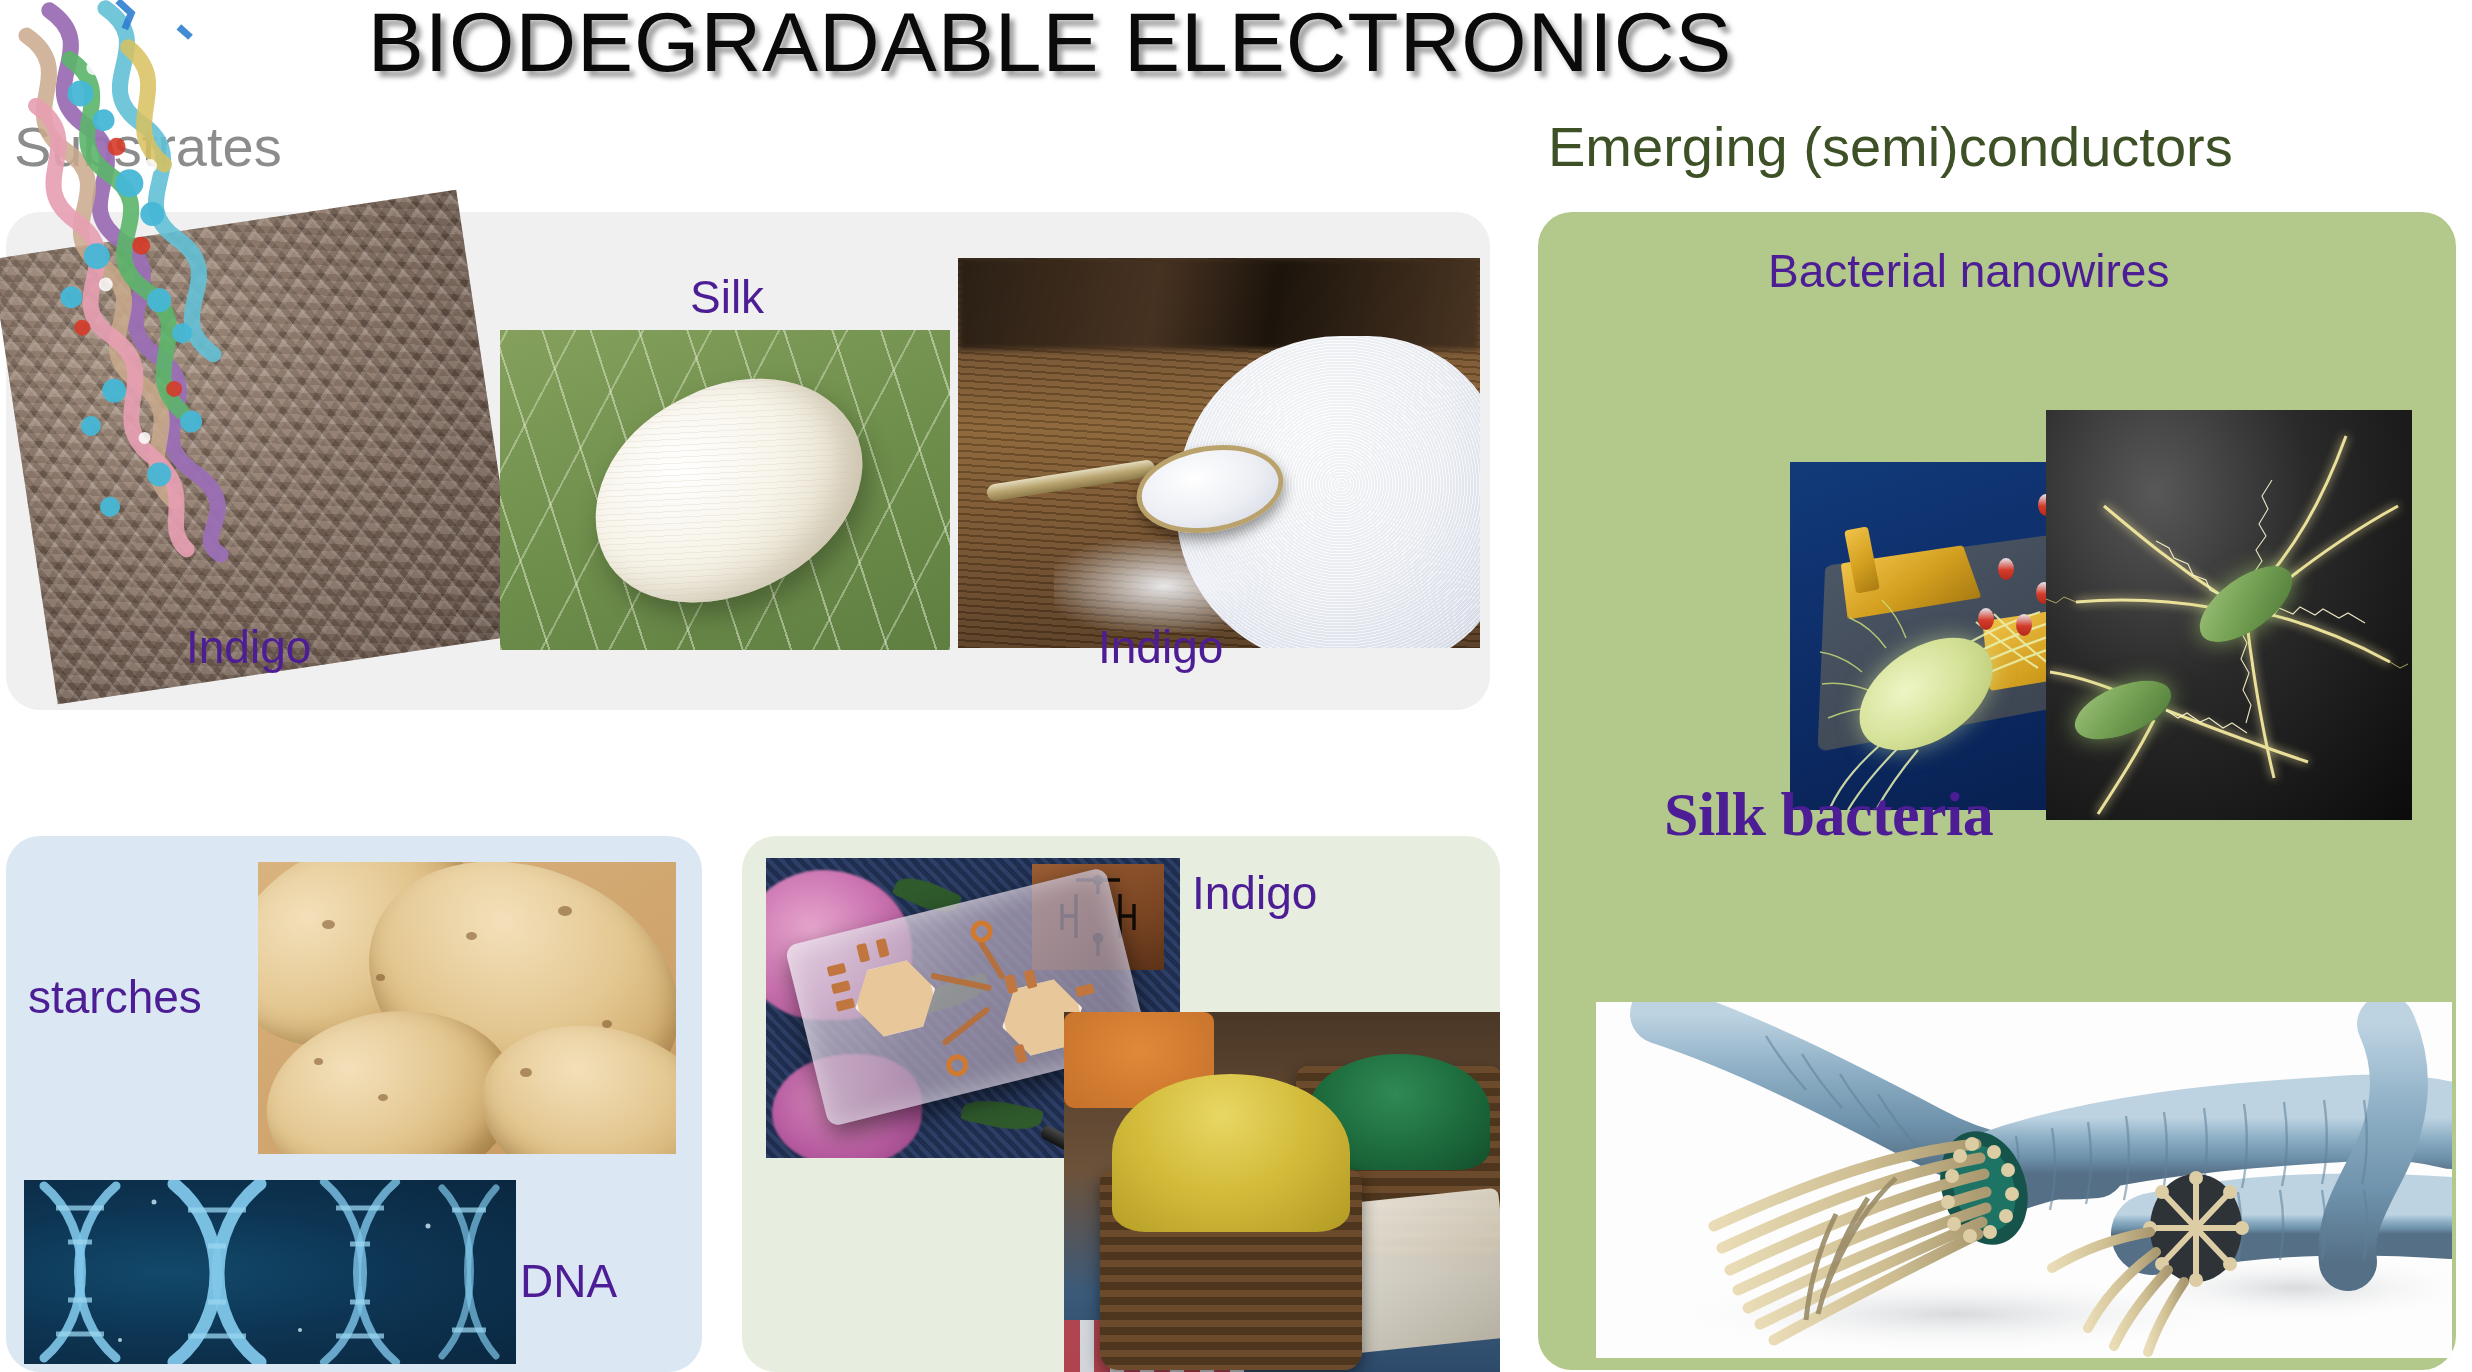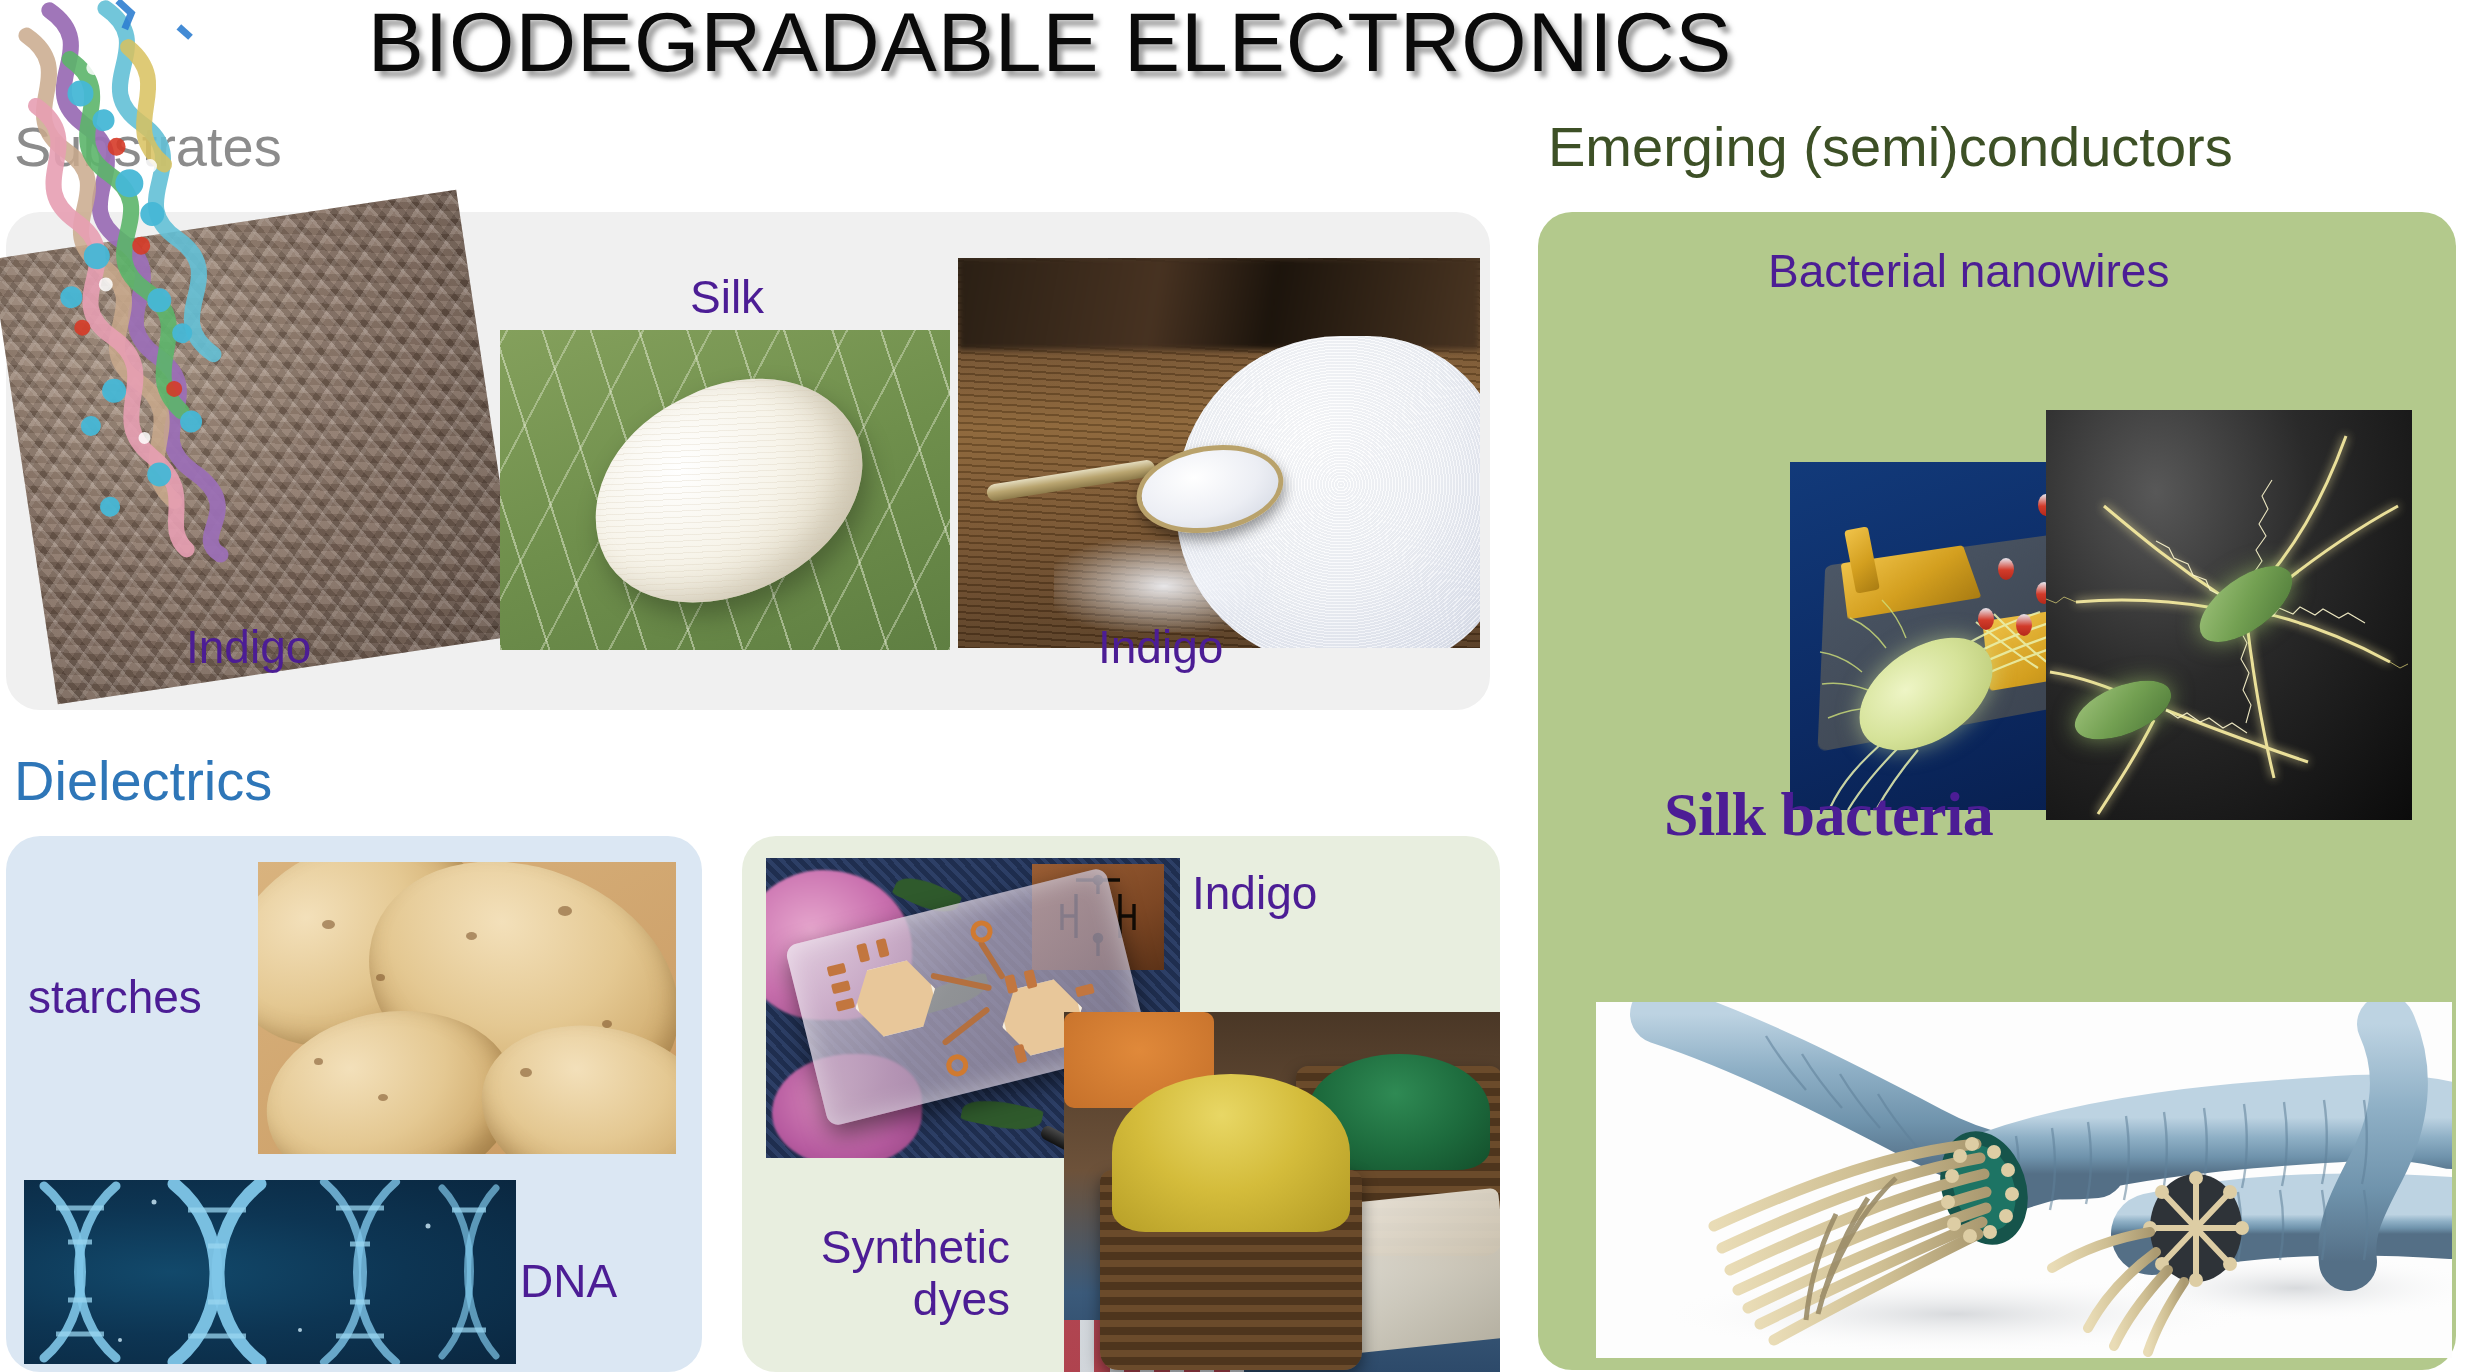--- a/index.html
+++ b/index.html
@@ -233,21 +233,20 @@
 </style>
 </head>
 <body>
 
 <div id="root">
 
   <div class="title">BIODEGRADABLE ELECTRONICS</div>
 
   <div class="sec-head" id="h-substrates">Substrates</div>
   <div class="sec-head" id="h-emerging">Emerging (semi)conductors</div>
-  <div class="sec-head" id="h-dielectrics">Dielectrics</div>
 
   <div class="panel" id="panel-substrates"></div>
 
   <div id="paper-wrap">
     <div id="paper"></div>
   </div>
 
   <div class="img" id="silk">
     <div class="cocoon"></div>
   </div>
@@ -364,24 +363,20 @@
     <div class="orange-b"></div>
     <div class="bowl green-bowl"></div>
     <div class="mound green-mound"></div>
     <div class="cloth"></div>
     <div class="stripe"></div>
     <div class="bowl yellow-bowl"></div>
     <div class="mound yellow-mound"></div>
   </div>
 
   <div class="cap" id="cap-indigo">Indigo</div>
-  <div class="cap" id="cap-syndye">
-    <span>Synthetic</span><br>
-    <span>dyes</span>
-  </div>
 
   <div class="panel" id="panel-emerging"></div>
 
   <div id="helix">
     <svg viewBox="0 0 300 560" aria-hidden="true">
       <g stroke-linecap="round" fill="none" stroke-width="16">
         <path d="M40 14 C96 50, 24 92, 80 128 C136 164, 64 206, 120 242 C176 278, 104 320, 160 356 C216 392, 144 434, 200 470 C256 506, 198 534, 230 552" stroke="#9b6fb5" opacity=".95"></path>
         <path d="M96 10 C152 46, 80 88, 136 124 C192 160, 120 202, 176 238 C232 274, 160 316, 216 352" stroke="#63c0d6" opacity=".9"></path>
         <path d="M18 40 C74 76, 6 118, 62 154 C118 190, 46 232, 102 268 C158 304, 86 346, 142 382 C198 418, 134 462, 182 500" stroke="#c9a98c" opacity=".85"></path>
         <path d="M62 62 C118 98, 50 140, 106 176 C162 212, 90 254, 146 290 C202 326, 138 370, 186 410" stroke="#5cb56a" opacity=".9"></path>

